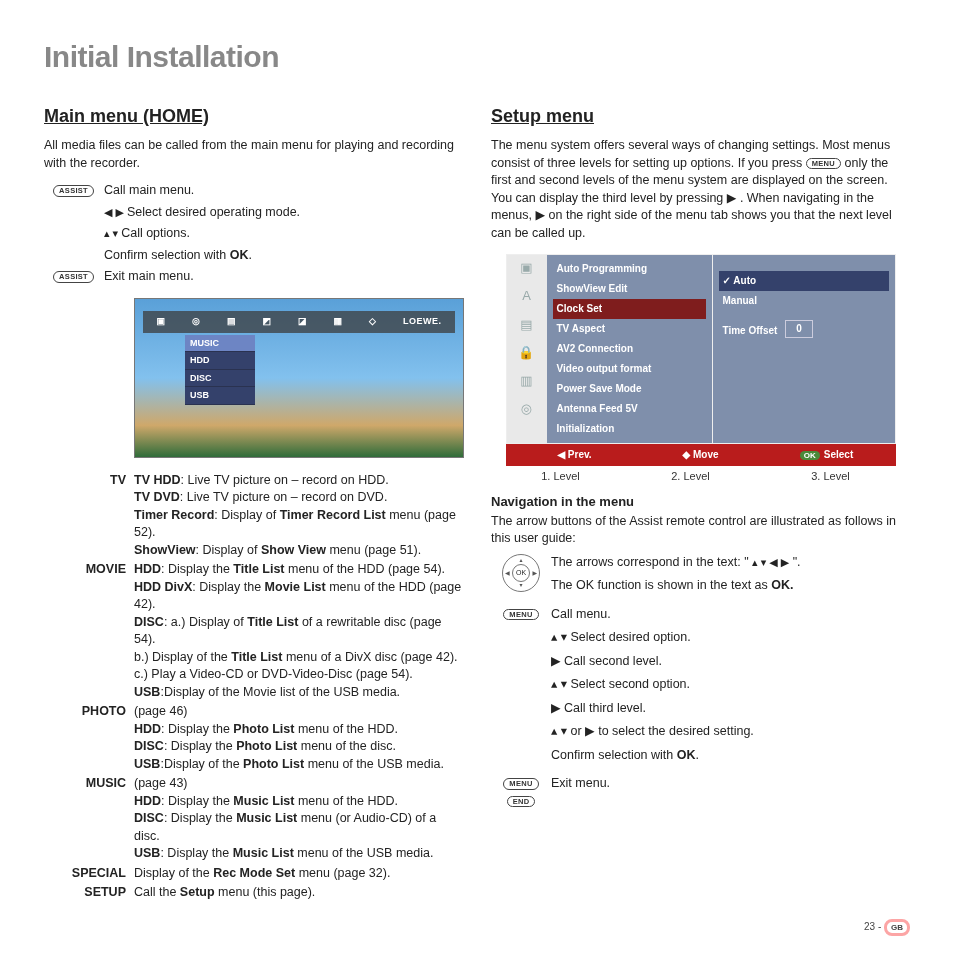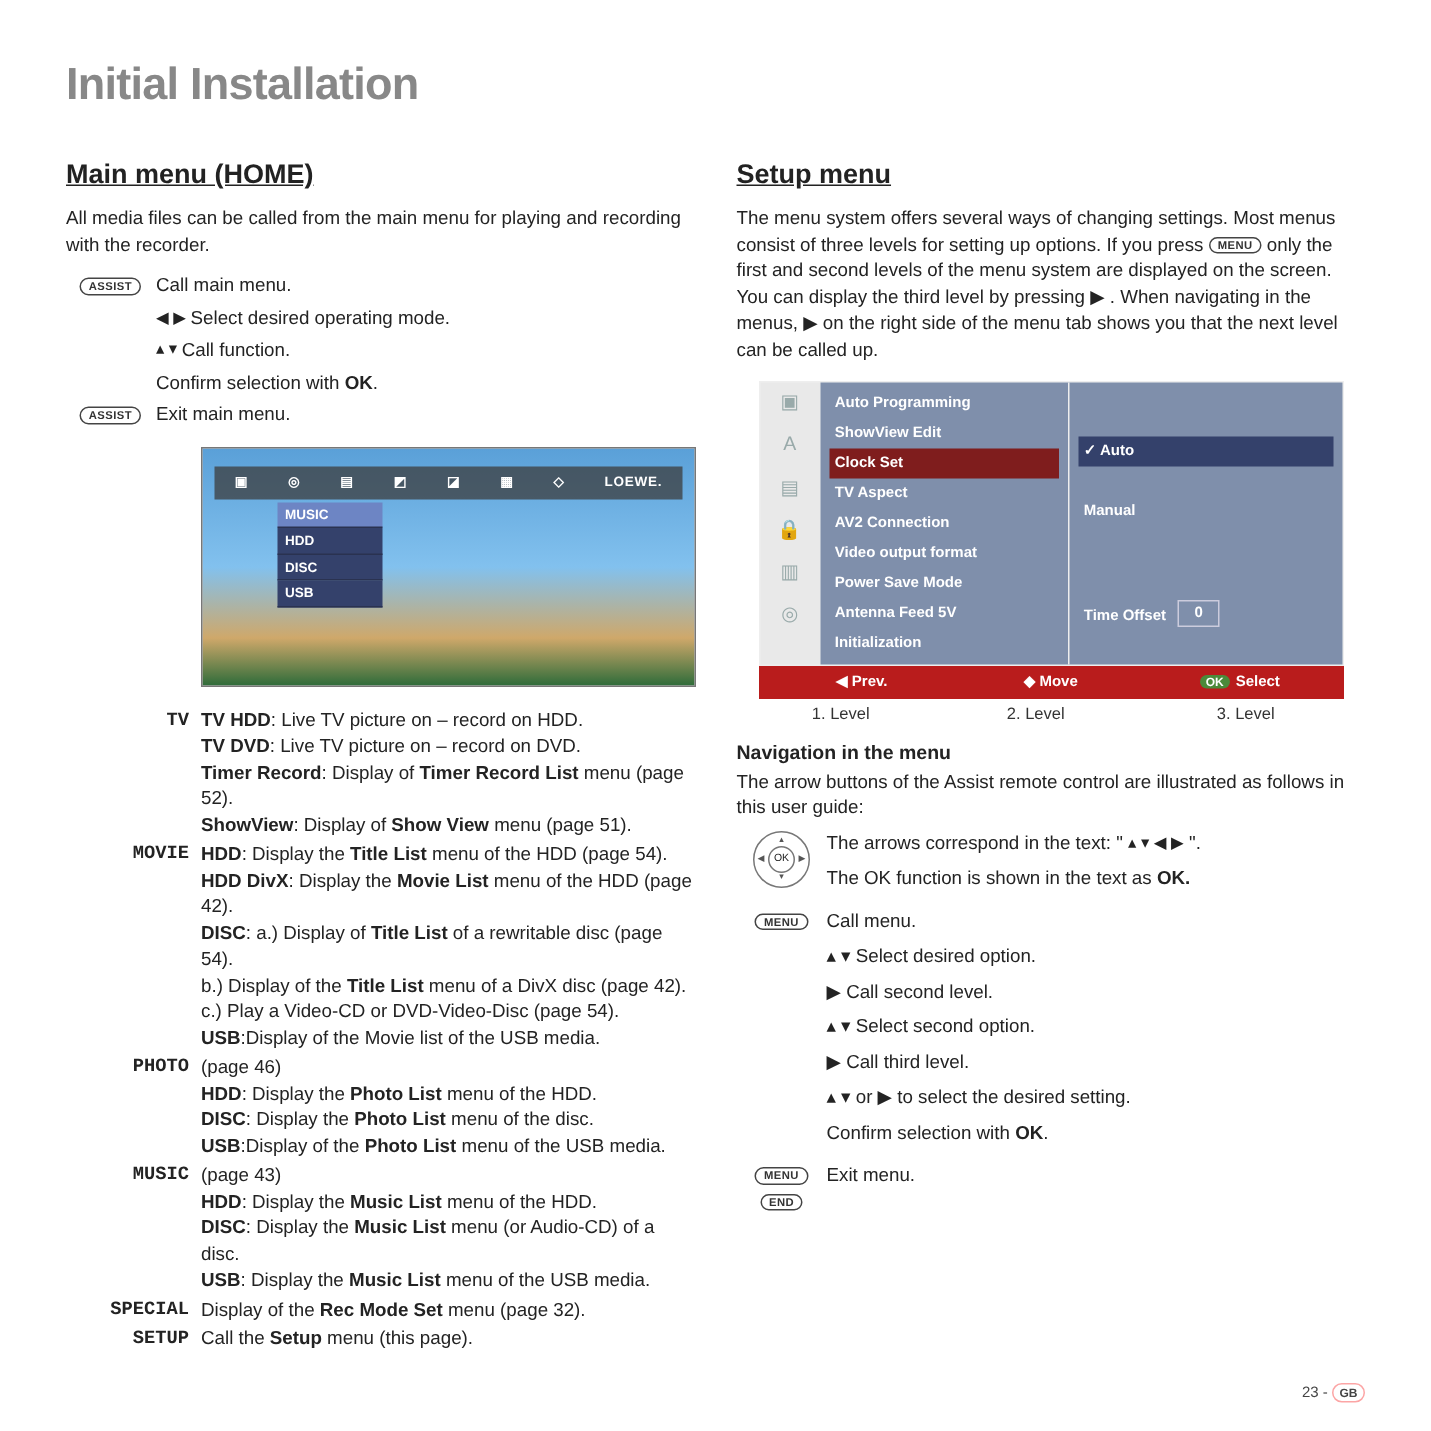--- a/index.html
+++ b/index.html
@@ -91,21 +91,21 @@
     font-size: 9px;
     font-weight: 700;
     padding: 2px 5px;
     border-bottom: 1px solid #2a3250;
   }
   .tv-menu div.hi { background: #6d85c4; }
 
   .desc-list { display: table; margin-top: 4px; }
   .desc-row { display: table-row; }
   .desc-term, .desc-body { display: table-cell; vertical-align: top; padding-bottom: 2px; font-size: 12.5px; line-height: 1.4; }
-  .desc-term { width: 90px; text-align: right; padding-right: 8px; font-weight: 700; font-family: Liberation Mono, monospace; }
+  .desc-term { width: 90px; text-align: right; padding-right: 8px; font-weight: 700; }
   .desc-body p { margin: 0; }
 
   .setup-screenshot {
     width: 390px;
     margin: 12px auto 6px auto;
   }
   .setup-box {
     display: flex;
     background: #eee;
     border: 1px solid #eee;
@@ -128,21 +128,21 @@
   .setup-col2 div { padding: 3px 4px; }
   .setup-col2 div.sel { background: #7f1d1d; }
   .setup-col3 {
     flex: 1;
     background: #7f8fab;
     color: #fff;
     font-size: 10px;
     font-weight: 700;
     padding: 4px 6px;
     border-left: 1px solid #eee;
-    display:flex; flex-direction:column; gap:20px;
+    display:flex; flex-direction:column; gap:0;
   }
   .setup-col3 .sel3 { background: #34416b; padding: 3px 4px; }
   .setup-col3 .plain3 { padding: 3px 4px; }
   .time-off { display:flex; align-items:flex-end; gap:8px; padding:3px 4px;}
   .time-off .box { border:1px solid #ccd; padding:1px 10px; background:#7f8fab;}
   .setup-footer {
     background: #b91c1c;
     color: #fff;
     font-size: 10px;
     font-weight: 700;
@@ -176,21 +176,21 @@
   .ok-circle .d{ position:absolute; font-size:6px; color:#555;}
   .ok-circle .du{top:1px;left:50%;transform:translateX(-50%);}
   .ok-circle .dd{bottom:1px;left:50%;transform:translateX(-50%);}
   .ok-circle .dl{left:2px;top:50%;transform:translateY(-50%);}
   .ok-circle .dr{right:2px;top:50%;transform:translateY(-50%);}
 
   .footer {
     position:absolute; bottom:18px; right:44px;
     font-size:10px; color:#444;
   }
-  .gb { display:inline-block; border:1px solid #fca5a5; border-radius:8px; padding:0 4px; font-size:8px; font-weight:700; vertical-align:middle; line-height: 11px;}
+  .gb { display:inline-block; border:3px solid #fca5a5; border-radius:8px; padding:0 4px; font-size:8px; font-weight:700; vertical-align:middle; line-height: 11px;}
 </style>
 </head>
 <body>
 
 <h1 class="page-title">Initial Installation</h1>
 
 <div class="cols">
 
   <div class="col">
     <h2>Main menu (HOME)</h2>
@@ -200,21 +200,21 @@
       <div class="step-row">
         <div class="step-key"><span class="btn-key">ASSIST</span></div>
         <div class="step-text">Call main menu.</div>
       </div>
       <div class="step-row">
         <div class="step-key"></div>
         <div class="step-text"><span class="arrow">◀  ▶ </span><span>Select desired operating mode.</span></div>
       </div>
       <div class="step-row">
         <div class="step-key"></div>
-        <div class="step-text"><span class="arrow">▴  ▾ </span><span>Call function.</span></div>
+        <div class="step-text"><span class="arrow">▴  ▾ </span><span>Call options.</span></div>
       </div>
       <div class="step-row">
         <div class="step-key"></div>
         <div class="step-text"><span>Confirm selection with </span><b>OK</b><span>.</span></div>
       </div>
       <div class="step-row">
         <div class="step-key"><span class="btn-key">ASSIST</span></div>
         <div class="step-text">Exit main menu.</div>
       </div>
     </div>

